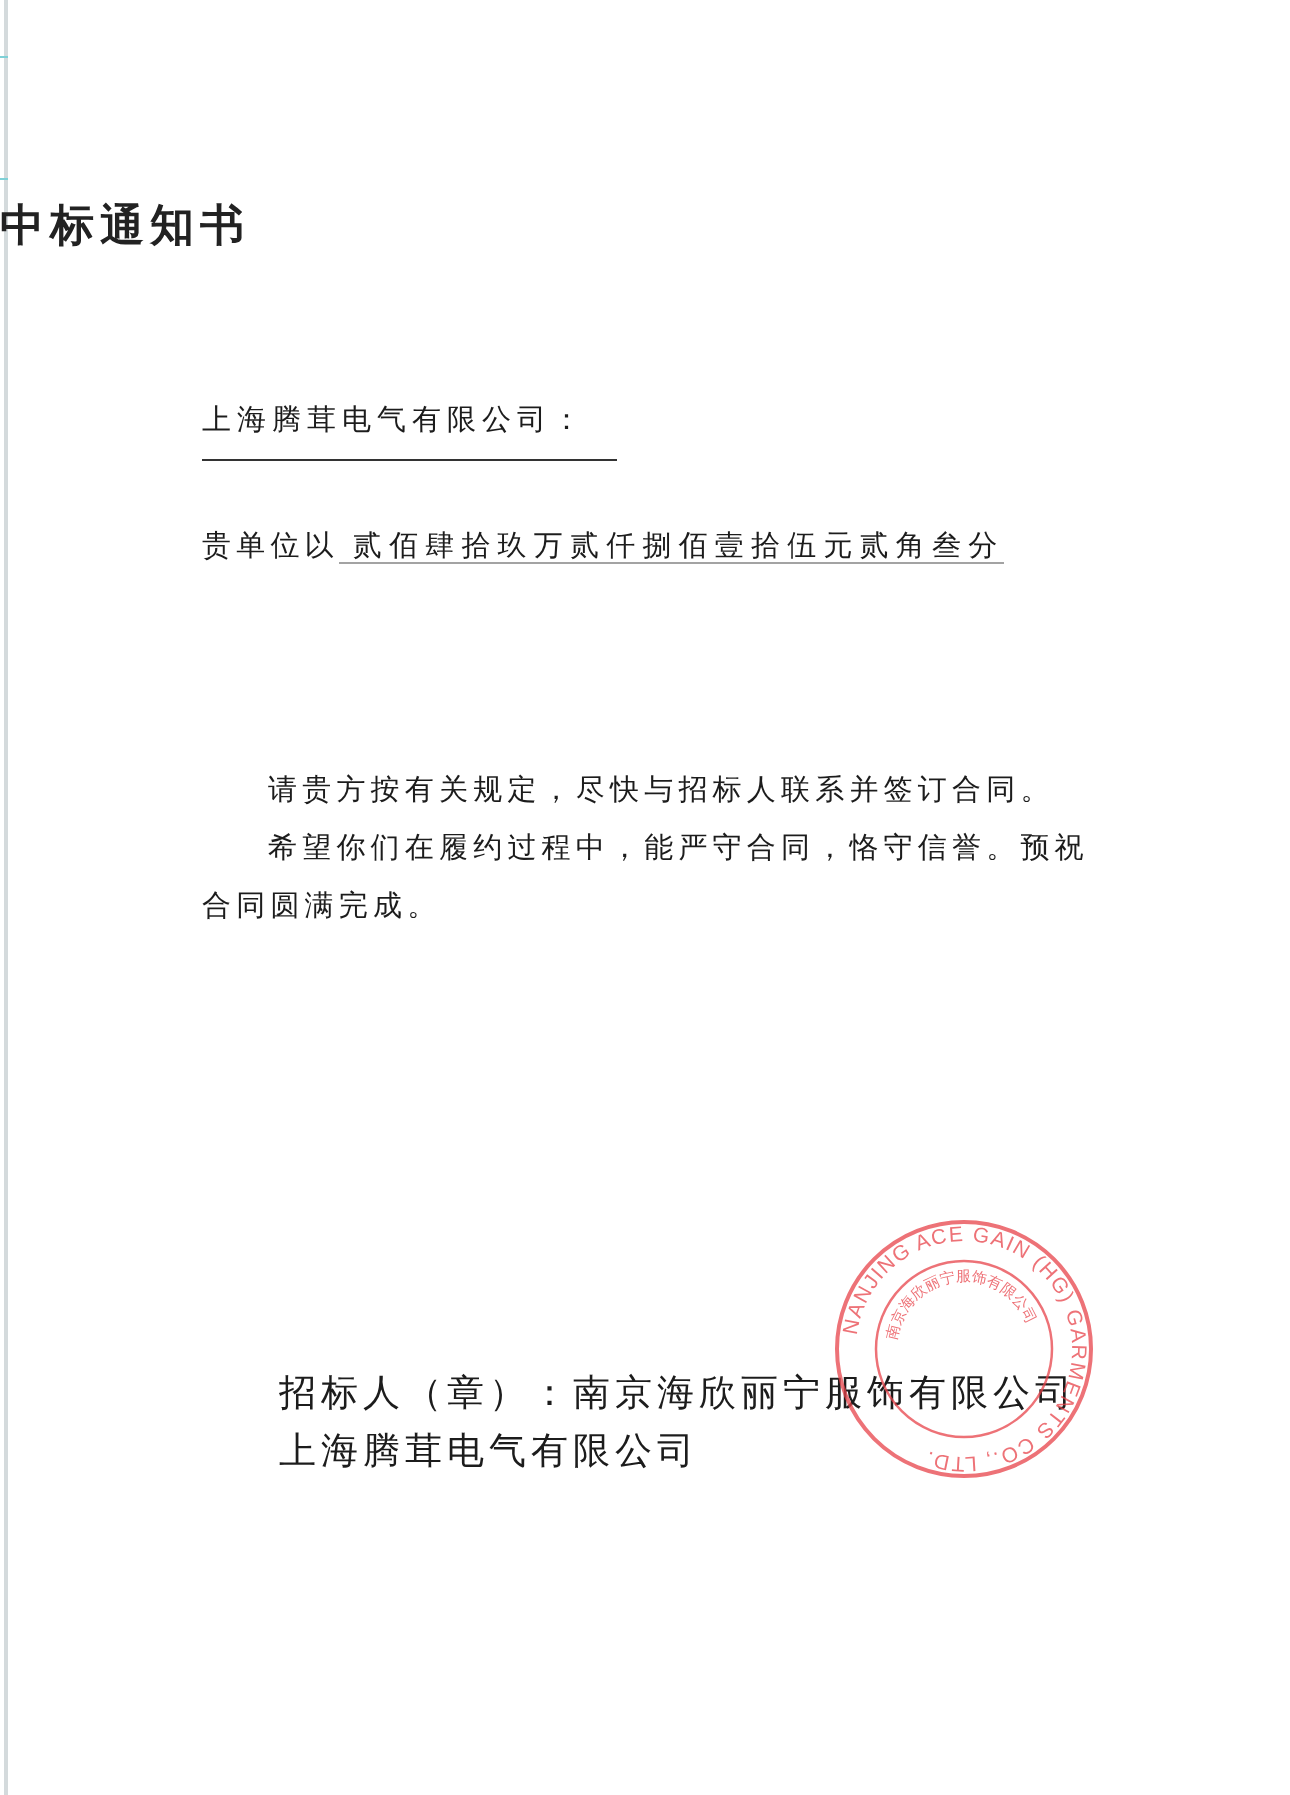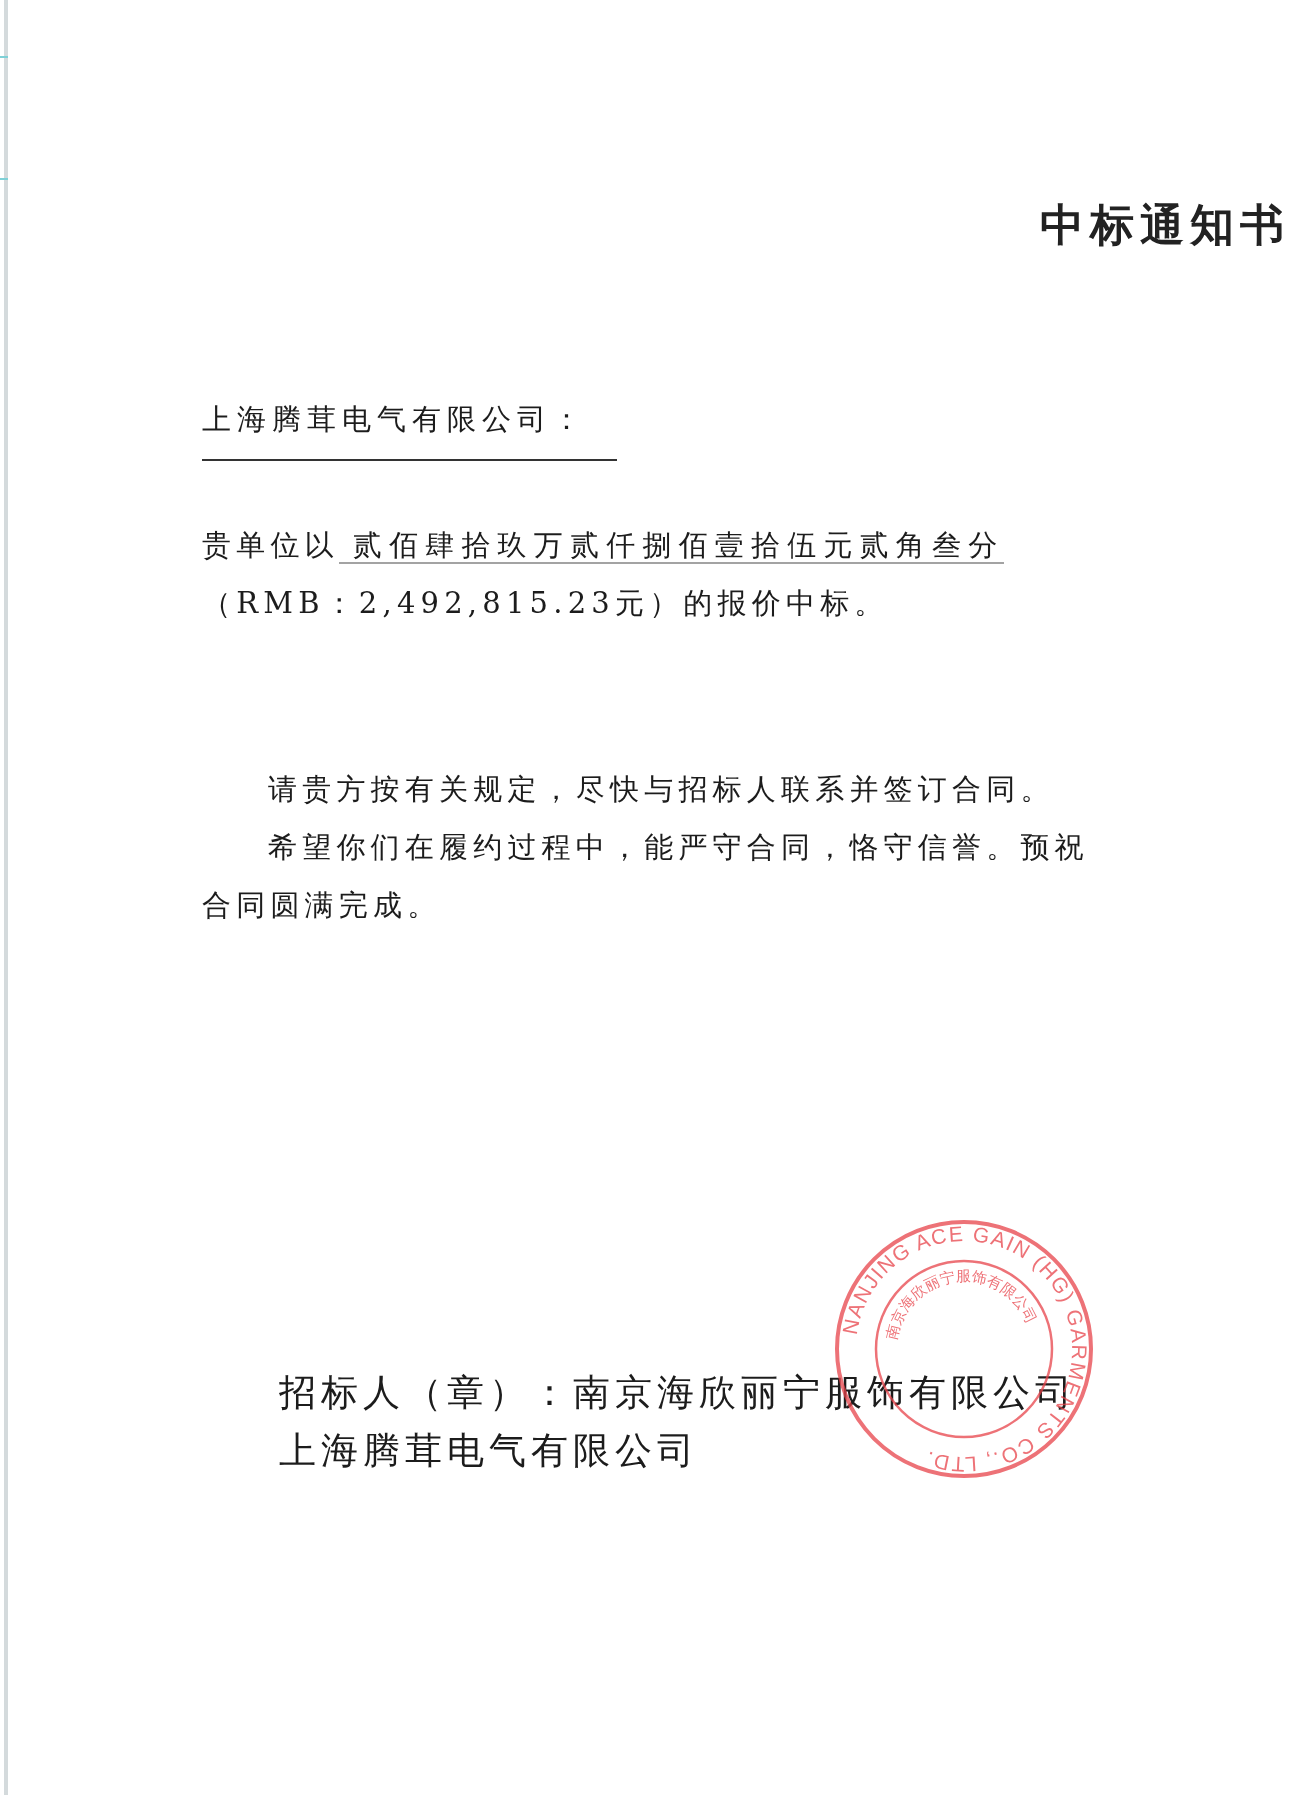--- a/index.html
+++ b/index.html
@@ -28,21 +28,21 @@
       left: 0;
       width: 8px;
       height: 2px;
       background: #7fd0d6;
     }
     .title {
       position: absolute;
       top: 196px;
       left: 0;
       width: 1290px;
-      text-align: right;
+      text-align: left;
       font-size: 44px;
       letter-spacing: 6px;
       font-weight: bold;
       color: #222;
     }
     .addressee {
       position: absolute;
       top: 400px;
       left: 202px;
       font-size: 29px;
@@ -95,21 +95,20 @@
 <div class="binding-mark" style="top:178px"></div>
 
 <div class="title">中标通知书</div>
 
 <div class="addressee">上海腾茸电气有限公司：</div>
 
 <div class="body-text p1">
   <div>
     <span>贵单位以</span><span class="amount-words">贰佰肆拾玖万贰仟捌佰壹拾伍元贰角叁分</span>
   </div>
-  <div>（RMB：2,492,815.23元）的报价中标。</div>
 </div>
 
 <div class="body-text p2">
   <div class="indent">请贵方按有关规定，尽快与招标人联系并签订合同。</div>
 </div>
 
 <div class="body-text p3">
   <div class="indent">希望你们在履约过程中，能严守合同，恪守信誉。预祝</div>
   <div>合同圆满完成。</div>
 </div>

